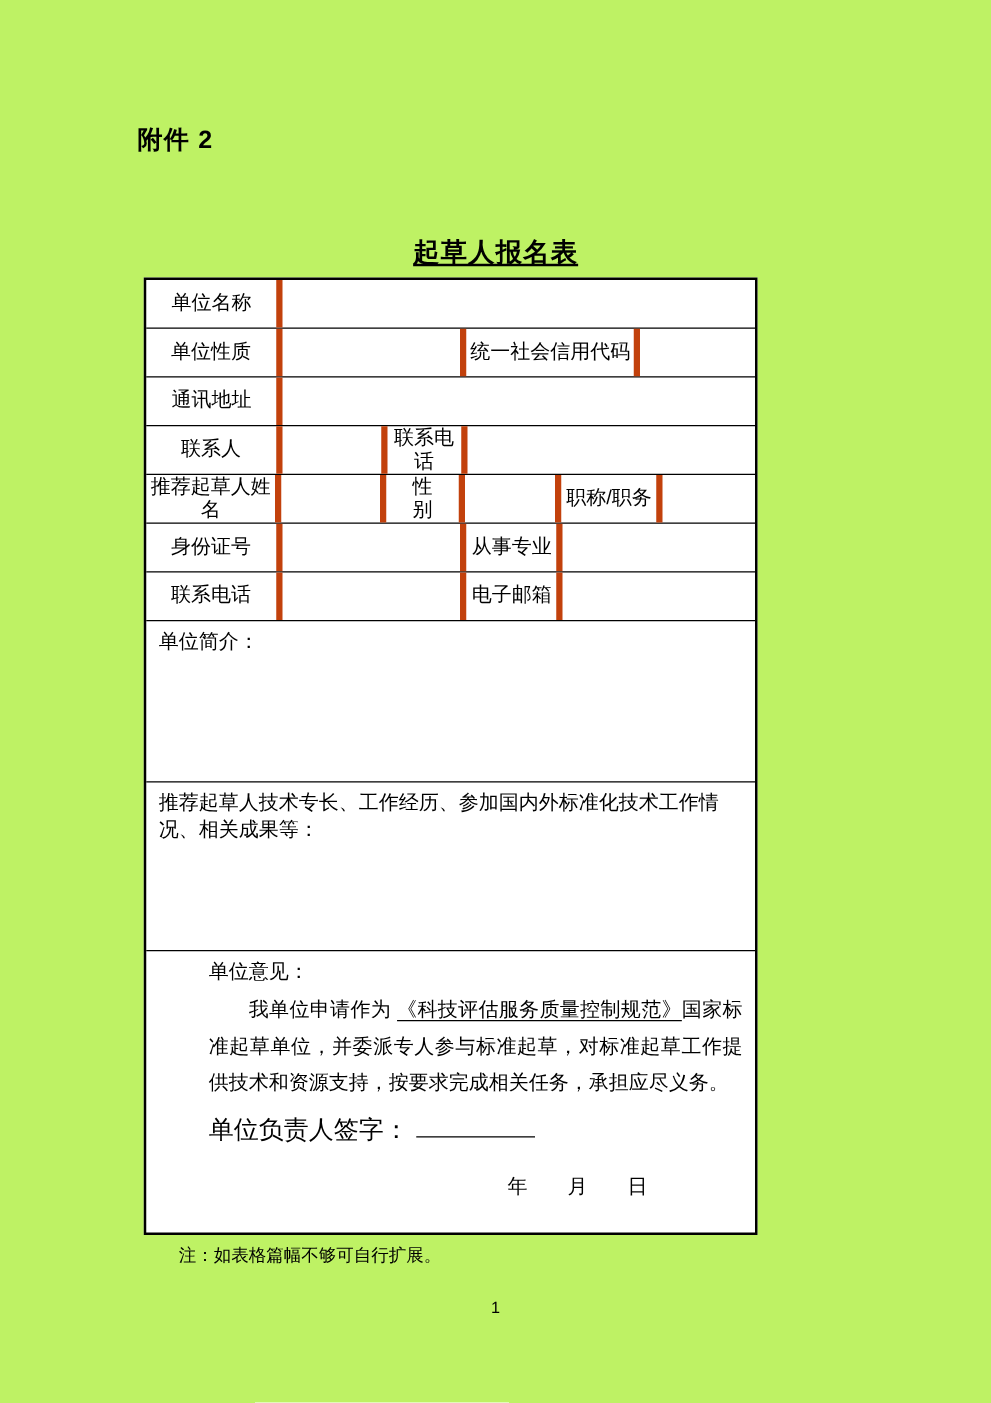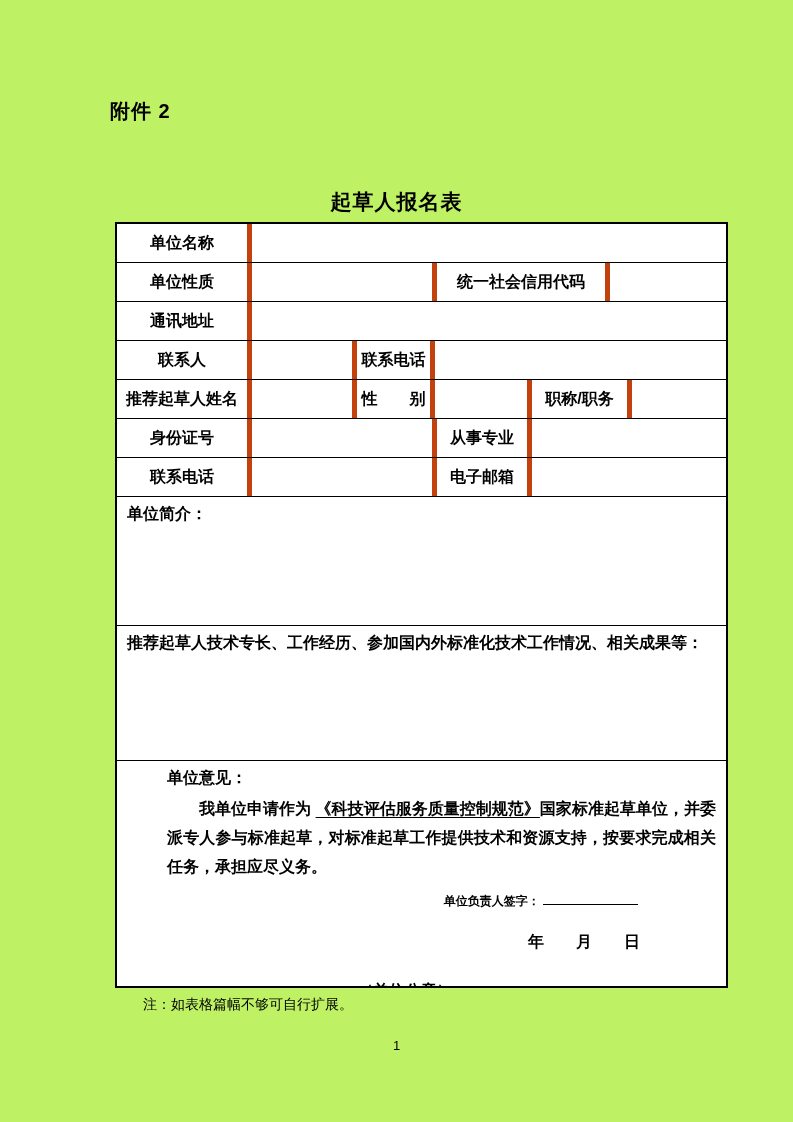--- a/index.html
+++ b/index.html
@@ -12,26 +12,26 @@
 
   .attachment{
     position:absolute;left:110px;top:98px;
     font-size:20px;font-weight:bold;letter-spacing:1px;
   }
   .title-line{
     position:absolute;left:0;width:100%;text-align:center;
     font-size:21px;font-weight:bold;letter-spacing:1px;
   }
   .title-line.l1{top:146px;}
-  .title-line.l2{top:188px;}
+  .title-line.l2{top:188px;text-decoration:underline;}
 
   .form-table{
-    position:absolute;left:115px;top:222px;width:613px;
+    position:absolute;left:115px;top:222px;width:491px;
     border:2px solid #000;box-sizing:border-box;
-    background:#fff;font-size:16px;font-weight:bold;
+    background:#fff;font-size:16px;
   }
   .trow{display:flex;border-top:1px solid #000;}
   .trow:first-child{border-top:none;}
   .r-small{height:38px;}
   .r-intro{height:128px;}
   .r-detail{height:134px;}
   .r-opinion{height:225px;padding-left:40px;}
 
   .cell{
     box-sizing:border-box;border-left:5px solid #c2410c;
@@ -51,21 +51,21 @@
     width:609px;display:block;padding:6px 10px;box-sizing:border-box;
     text-align:left;
   }
   .sec-label{font-size:16px;line-height:1.4;}
 
   .opinion-body{
     margin:6px 0 0 0;text-indent:2em;font-size:16px;line-height:1.8;
     text-align:justify;
   }
   .u{text-decoration:underline;text-underline-offset:3px;}
-  .sign-line{margin-top:8px;padding-right:78px;text-align:right;font-size:12px;}
+  .sign-line{margin-top:8px;padding-right:78px;text-align:left;font-size:20px;}
   .sig-blank{
     display:inline-block;width:95px;height:14px;
     border-bottom:1px solid #000;vertical-align:baseline;
   }
   .date-line{margin-top:22px;padding-right:76px;text-align:right;font-size:16px;}
   .seal-line{margin-top:28px;padding-right:73px;text-align:center;font-size:16px;}
 
   .footnote{position:absolute;left:115px;top:996px;font-size:14px;margin-left:28px;}
   .page-number{position:absolute;left:0;top:1038px;width:100%;text-align:center;font-size:13px;}
 </style>

